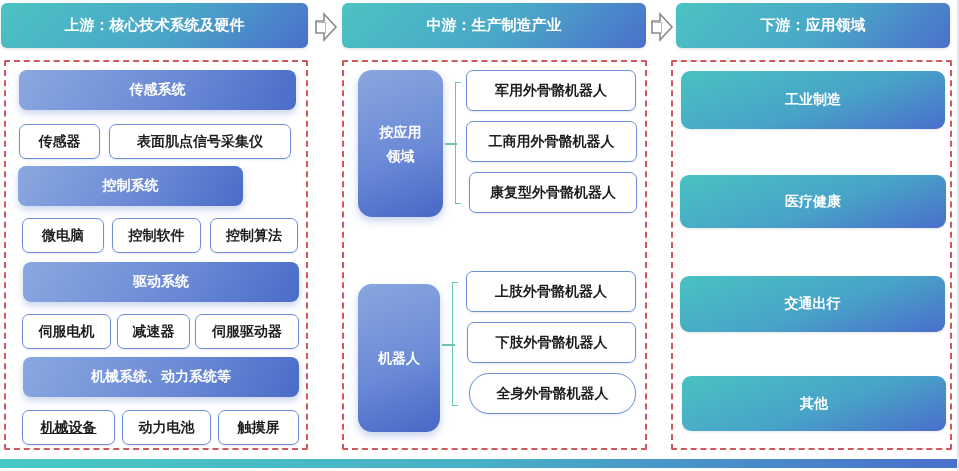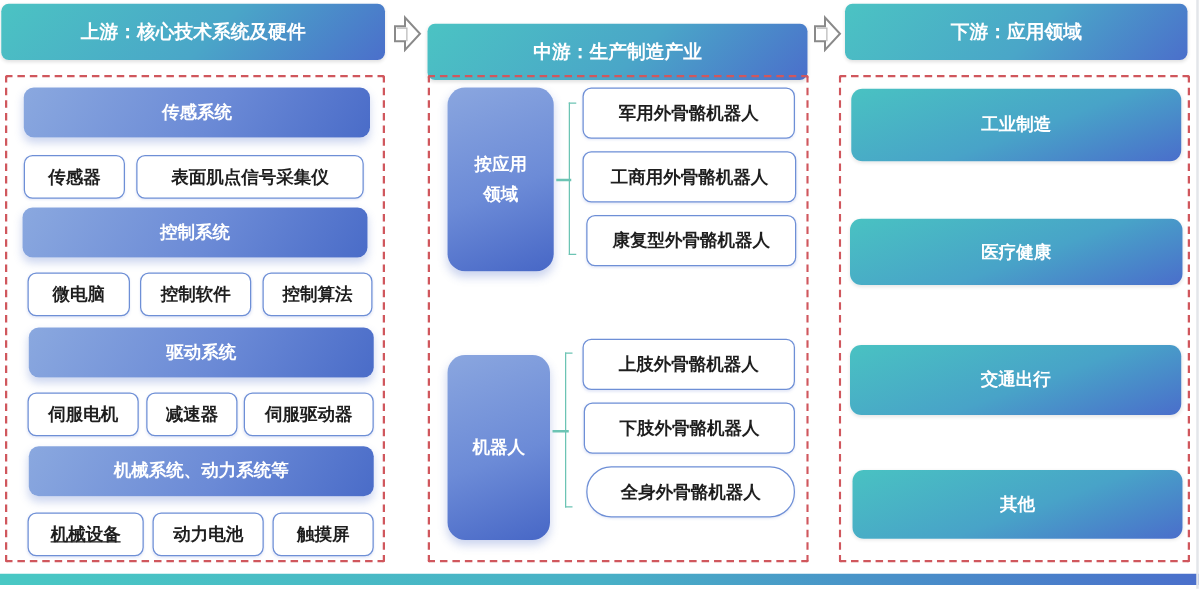--- a/index.html
+++ b/index.html
@@ -46,36 +46,36 @@
 </head>
 <body>
 
 <div class="abs hdr" style="left:1px; top:3px; width:307px; height:45px;">上游：核心技术系统及硬件</div>
 
 <svg class="abs arrow" style="left:314px; top:12px;" viewBox="0 0 24 30">
   <path d="M2 9 H10 V2 L22 15 L10 28 V21 H2 Z" fill="#ffffff" stroke="#8a8a8a" stroke-width="1.6"></path>
   <path d="M3.5 10.5 H11.5 V21" fill="none" stroke="#b8b8b8" stroke-width="1"></path>
 </svg>
 
-<div class="abs hdr" style="left:342px; top:3px; width:304px; height:45px;margin-top:16px;">中游：生产制造产业</div>
+<div class="abs hdr" style="left:342px; top:3px; width:304px; height:45px;">中游：生产制造产业</div>
 
 <svg class="abs arrow" style="left:650px; top:12px;" viewBox="0 0 24 30">
   <path d="M2 9 H10 V2 L22 15 L10 28 V21 H2 Z" fill="#ffffff" stroke="#8a8a8a" stroke-width="1.6"></path>
   <path d="M3.5 10.5 H11.5 V21" fill="none" stroke="#b8b8b8" stroke-width="1"></path>
 </svg>
 
 <div class="abs hdr" style="left:676px; top:3px; width:274px; height:45px;">下游：应用领域</div>
 
 <div class="abs dash" style="left:4px; top:60px; width:304px; height:390px;"></div>
 
 <div class="abs sys" style="left:19px; top:70px; width:277px; height:40px;">传感系统</div>
 <div class="abs item" style="left:19px; top:124px; width:81px; height:35px;">传感器</div>
 <div class="abs item" style="left:109px; top:124px; width:182px; height:35px;">表面肌点信号采集仪</div>
 
-<div class="abs sys" style="left:18px; top:166px; width:276px; height:40px;">控制系统</div>
+<div class="abs sys" style="left:18px; top:166px; width:225px; height:40px;">控制系统</div>
 <div class="abs item" style="left:22px; top:218px; width:82px; height:35px;">微电脑</div>
 <div class="abs item" style="left:112px; top:218px; width:89px; height:35px;">控制软件</div>
 <div class="abs item" style="left:210px; top:218px; width:88px; height:35px;">控制算法</div>
 
 <div class="abs sys" style="left:23px; top:262px; width:276px; height:40px;">驱动系统</div>
 <div class="abs item" style="left:22px; top:314px; width:89px; height:35px;">伺服电机</div>
 <div class="abs item" style="left:117px; top:314px; width:73px; height:35px;">减速器</div>
 <div class="abs item" style="left:195px; top:314px; width:104px; height:35px;">伺服驱动器</div>
 
 <div class="abs sys" style="left:23px; top:357px; width:276px; height:40px;">机械系统、动力系统等</div>

